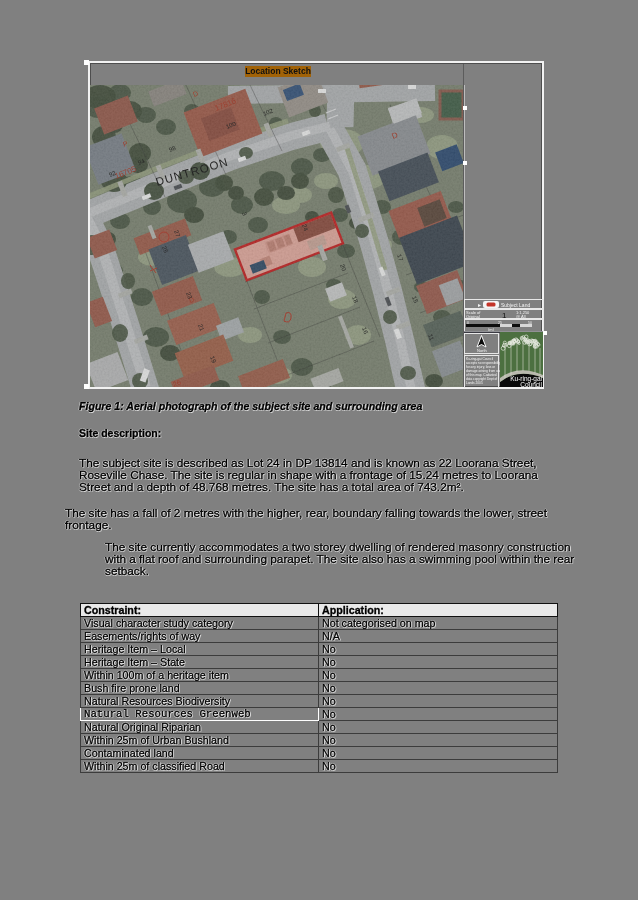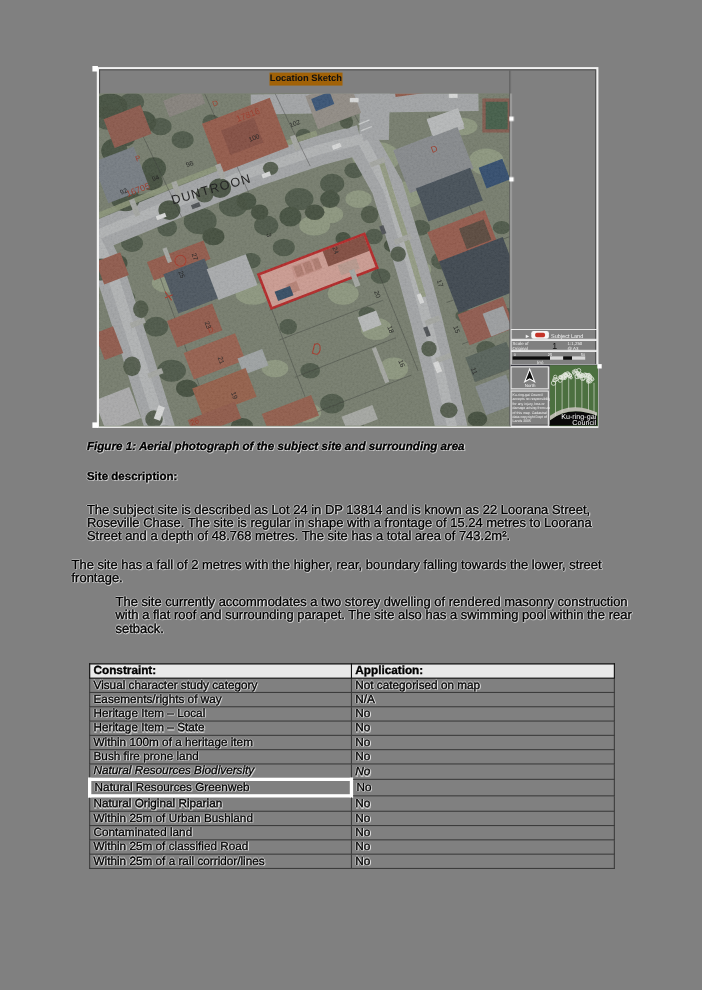--- a/index.html
+++ b/index.html
@@ -484,42 +484,38 @@
         <td style="border:1px solid #3c3c3c;">No</td>
       </tr>
 <tr class="halo" style="height:12.7px;">
         <td style="border:1px solid #3c3c3c;">Within 100m of a heritage item</td>
         <td style="border:1px solid #3c3c3c;">No</td>
       </tr>
 <tr class="halo" style="height:12.7px;">
         <td style="border:1px solid #3c3c3c;">Bush fire prone land</td>
         <td style="border:1px solid #3c3c3c;">No</td>
       </tr>
-<tr class="halo" style="height:12.7px;font-style:italic;">
+<tr class="halo" style="height:12.7px;">
         <td style="border:1px solid #3c3c3c;">Natural Resources Biodiversity</td>
         <td style="border:1px solid #3c3c3c;">No</td>
       </tr>
 <tr class="halo" style="height:12.7px;">
-        <td style="border:3px solid #ffffff;">Natural Resources Greenweb</td>
+        <td style="border:1px solid #ffffff;font-family:Liberation Mono, monospace;">Natural Resources Greenweb</td>
         <td style="border:1px solid #3c3c3c;">No</td>
       </tr>
 <tr class="halo" style="height:12.7px;">
         <td style="border:1px solid #3c3c3c;">Natural Original Riparian</td>
         <td style="border:1px solid #3c3c3c;">No</td>
       </tr>
 <tr class="halo" style="height:12.7px;">
         <td style="border:1px solid #3c3c3c;">Within 25m of Urban Bushland</td>
         <td style="border:1px solid #3c3c3c;">No</td>
       </tr>
 <tr class="halo" style="height:12.7px;">
         <td style="border:1px solid #3c3c3c;">Contaminated land</td>
         <td style="border:1px solid #3c3c3c;">No</td>
       </tr>
 <tr class="halo" style="height:12.7px;">
         <td style="border:1px solid #3c3c3c;">Within 25m of classified Road</td>
-        <td style="border:1px solid #3c3c3c;">No</td>
-      </tr>
-<tr class="halo" style="height:12.7px;">
-        <td style="border:1px solid #3c3c3c;">Within 25m of a rail corridor/lines</td>
         <td style="border:1px solid #3c3c3c;">No</td>
       </tr>
 </tbody>
 </table>
 
 </body></html>

